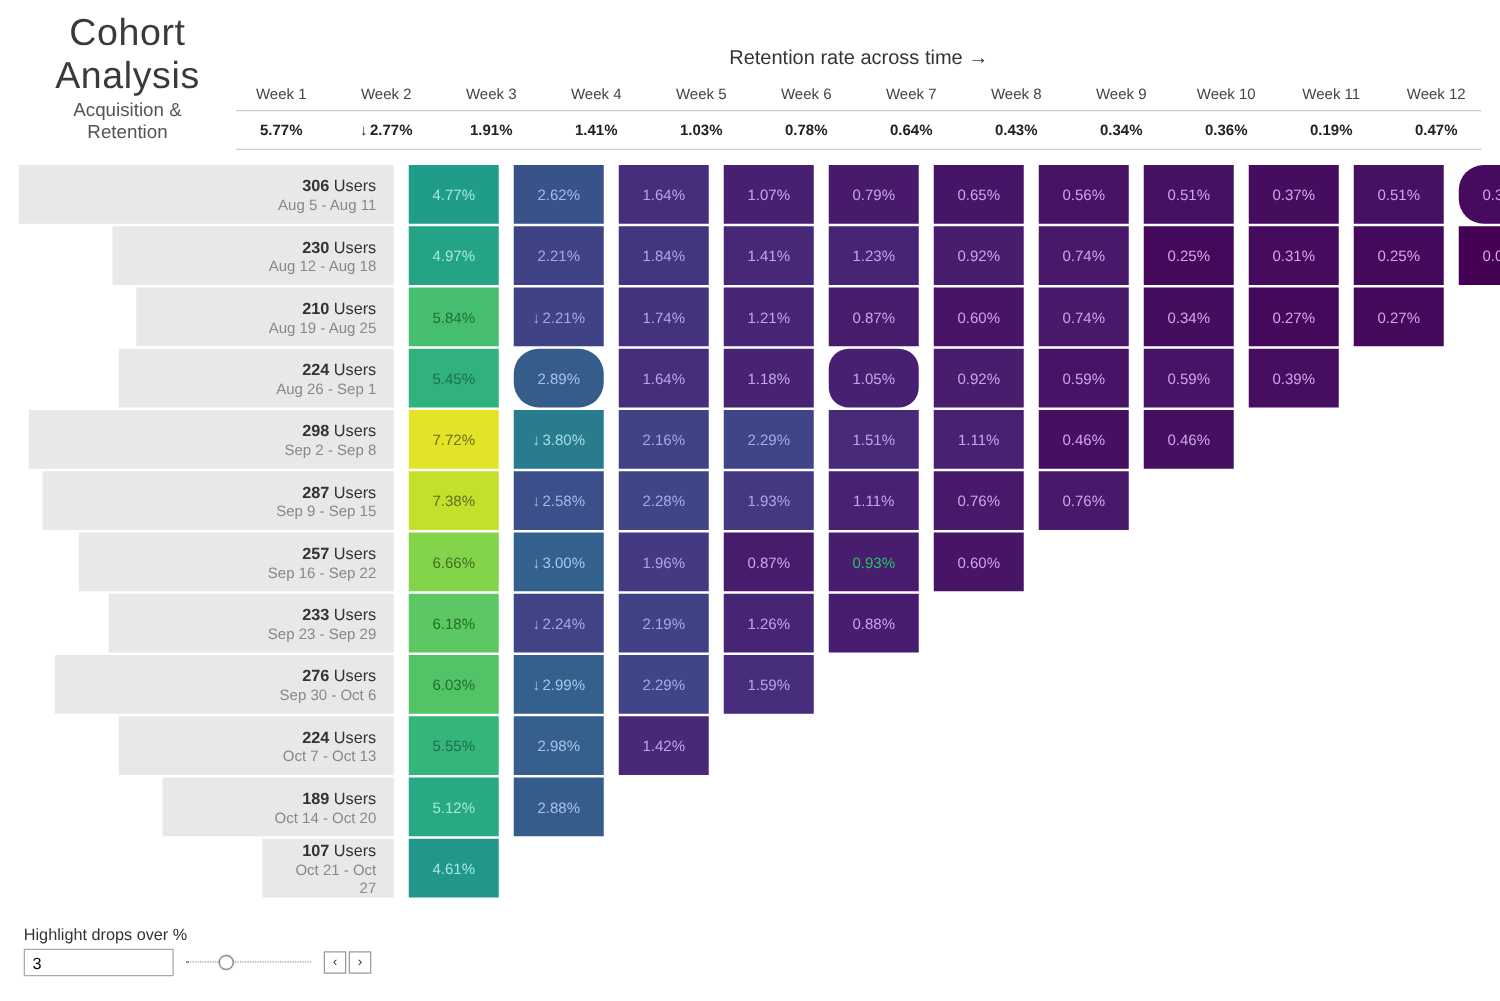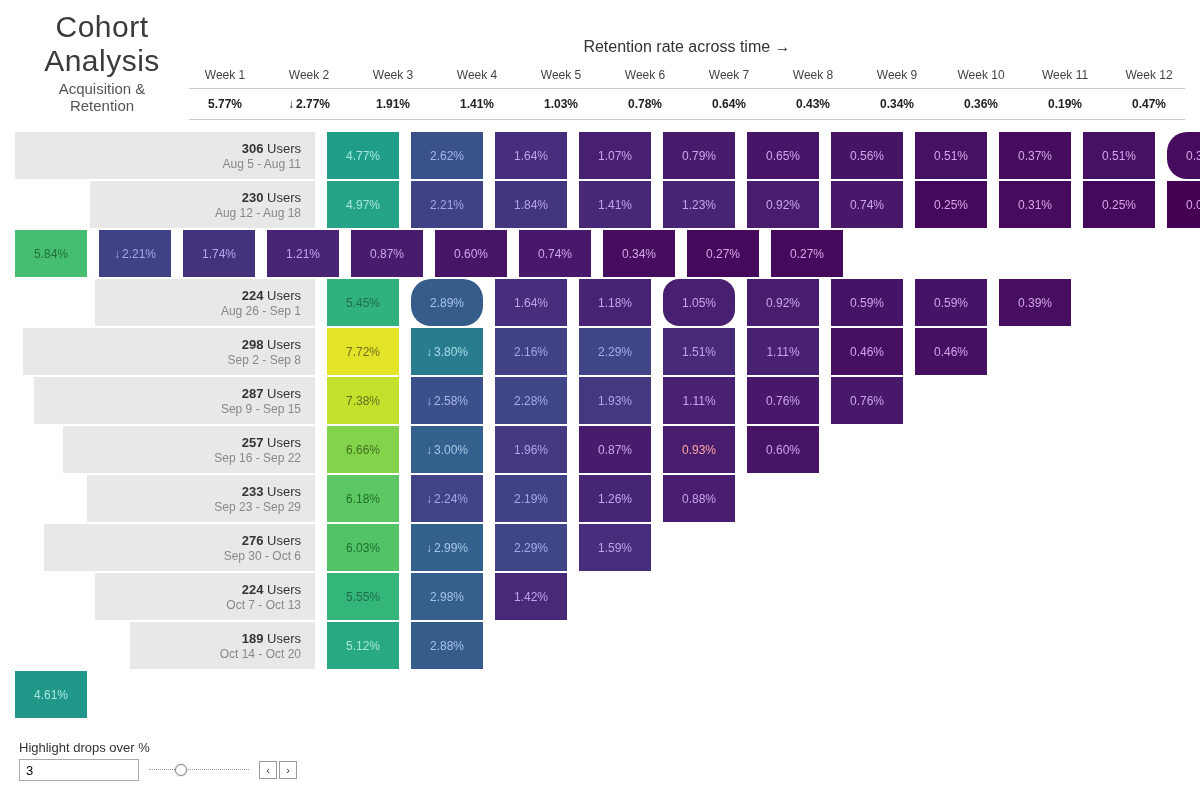--- a/index.html
+++ b/index.html
@@ -225,20 +225,26 @@
       <div class="cell" style="background: rgb(71, 36, 116); color: rgb(195, 165, 233);">1.23%</div>
       <div class="cell" style="background: rgb(72, 29, 110); color: rgb(201, 165, 233);">0.92%</div>
       <div class="cell" style="background: rgb(72, 24, 106); color: rgb(205, 165, 233);">0.74%</div>
       <div class="cell" style="background: rgb(69, 9, 92); color: rgb(214, 165, 233);">0.25%</div>
       <div class="cell" style="background: rgb(70, 11, 93); color: rgb(214, 165, 233);">0.31%</div>
       <div class="cell" style="background: rgb(69, 9, 92); color: rgb(214, 165, 233);">0.25%</div>
       <div class="cell" style="background: rgb(68, 1, 84); color: rgb(220, 165, 233);">0.00%</div>
       <div class="cell empty"></div>
     </div>
     <div class="grid-row">
+      <div class="row-label-col">
+        <div class="row-label" style="width: 68.6275%;">
+          <span class="users"><b>210</b> Users</span>
+          <span class="range">Aug 19 - Aug 25</span>
+        </div>
+      </div>
       <div class="cell" style="background: rgb(70, 190, 112); color: rgb(32, 111, 60);">5.84%</div>
       <div class="cell" style="background: rgb(64, 66, 134); color: rgb(165, 167, 233);"><span class="drop-arrow">↓</span>2.21%</div>
       <div class="cell" style="background: rgb(69, 50, 125); color: rgb(182, 165, 233);">1.74%</div>
       <div class="cell" style="background: rgb(71, 36, 116); color: rgb(195, 165, 233);">1.21%</div>
       <div class="cell" style="background: rgb(72, 28, 109); color: rgb(202, 165, 233);">0.87%</div>
       <div class="cell" style="background: rgb(71, 20, 102); color: rgb(207, 165, 233);">0.60%</div>
       <div class="cell" style="background: rgb(72, 24, 106); color: rgb(205, 165, 233);">0.74%</div>
       <div class="cell" style="background: rgb(70, 12, 94); color: rgb(213, 165, 233);">0.34%</div>
       <div class="cell" style="background: rgb(69, 9, 92); color: rgb(214, 165, 233);">0.27%</div>
       <div class="cell" style="background: rgb(69, 9, 92); color: rgb(214, 165, 233);">0.27%</div>
@@ -309,21 +315,21 @@
       <div class="row-label-col">
         <div class="row-label" style="width: 83.9869%;">
           <span class="users"><b>257</b> Users</span>
           <span class="range">Sep 16 - Sep 22</span>
         </div>
       </div>
       <div class="cell" style="background: rgb(131, 211, 75); color: rgb(64, 111, 32);">6.66%</div>
       <div class="cell" style="background: rgb(52, 96, 141); color: rgb(165, 199, 233);"><span class="drop-arrow">↓</span>3.00%</div>
       <div class="cell" style="background: rgb(67, 58, 129); color: rgb(174, 165, 233);">1.96%</div>
       <div class="cell" style="background: rgb(72, 28, 109); color: rgb(202, 165, 233);">0.87%</div>
-      <div class="cell" style="background: rgb(72, 29, 110); color: #fca5a5;">0.93%</div>
+      <div class="cell" style="background: rgb(72, 29, 110); color: #22c55e;">0.93%</div>
       <div class="cell" style="background: rgb(71, 20, 102); color: rgb(207, 165, 233);">0.60%</div>
       <div class="cell empty"></div>
       <div class="cell empty"></div>
       <div class="cell empty"></div>
       <div class="cell empty"></div>
       <div class="cell empty"></div>
       <div class="cell empty"></div>
     </div>
     <div class="grid-row">
       <div class="row-label-col">
@@ -399,20 +405,26 @@
       <div class="cell empty"></div>
       <div class="cell empty"></div>
       <div class="cell empty"></div>
       <div class="cell empty"></div>
       <div class="cell empty"></div>
       <div class="cell empty"></div>
       <div class="cell empty"></div>
       <div class="cell empty"></div>
     </div>
     <div class="grid-row">
+      <div class="row-label-col">
+        <div class="row-label" style="width: 34.9673%;">
+          <span class="users"><b>107</b> Users</span>
+          <span class="range">Oct 21 - Oct 27</span>
+        </div>
+      </div>
       <div class="cell" style="background: rgb(33, 151, 138); color: rgb(165, 233, 225);">4.61%</div>
       <div class="cell empty"></div>
       <div class="cell empty"></div>
       <div class="cell empty"></div>
       <div class="cell empty"></div>
       <div class="cell empty"></div>
       <div class="cell empty"></div>
       <div class="cell empty"></div>
       <div class="cell empty"></div>
       <div class="cell empty"></div>

